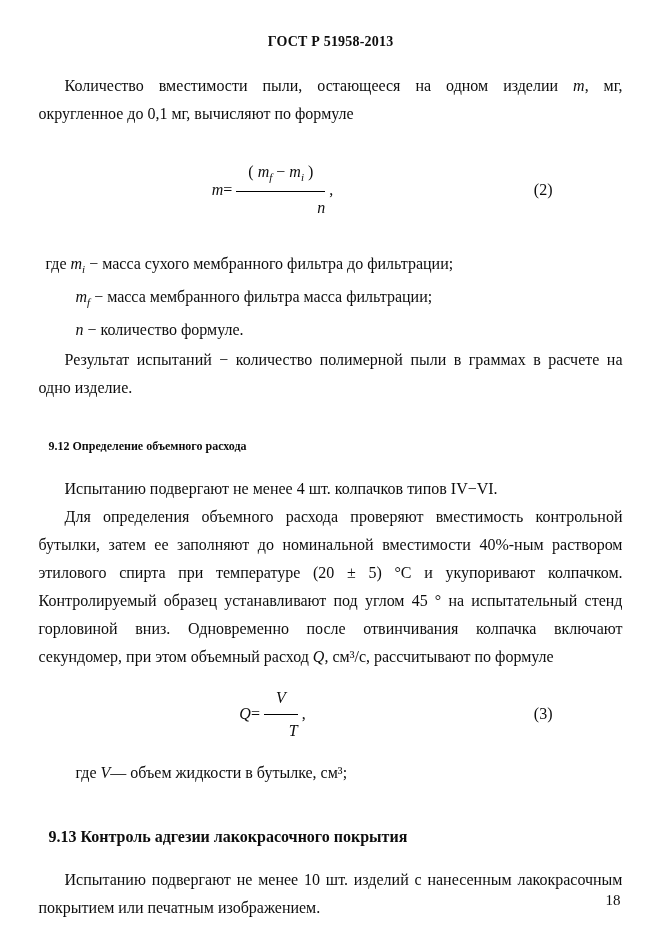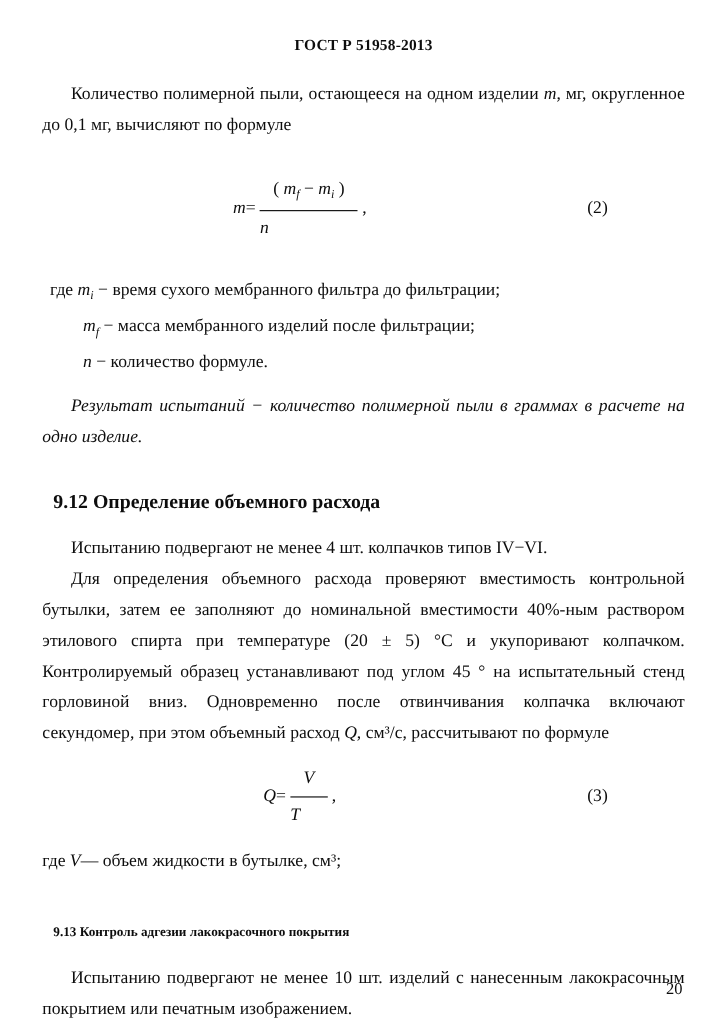--- a/index.html
+++ b/index.html
@@ -43,39 +43,39 @@
   }
   .formula-inner {
     display: inline-flex;
     align-items: center;
     position: relative;
     left: -58px;
   }
   .frac {
     display: inline-flex;
     flex-direction: column;
-    align-items: flex-start;
+    align-items: flex-end;
     margin: 0 4px;
     vertical-align: middle;
   }
   .frac .num { border-bottom: 1px solid #000; padding: 0 12px 7px 12px; }
   .frac .den { padding-top: 7px; }
   .formula-label {
     position: absolute;
     right: 70px;
     top: 50%;
     transform: translateY(-50%);
   }
   .formula-small { min-height: 66px; margin: 10px 0 12px 0; }
 
   
   .w-first { padding-left: 7px; text-align: left; }
   .w-rest  { padding-left: 37px; text-align: left; }
 
-  .result-para { margin-top: 12px; font-style: italic; }
+  .result-para { margin-top: 2px; }
 
   .heading {
     font-weight: bold;
     padding-left: 10px;
     margin: 30px 0 15px 0;
     line-height: 28px;
   }
   .heading-2 { margin-top: 36px; }
 
   .page-number {
@@ -87,65 +87,65 @@
 </style>
 </head>
 <body>
 
 <div class="page">
 
   <div class="doc-header">
     <span>ГОСТ Р 51958-2013</span>
   </div>
 
-  <p class="justify indent"><span>Количество полимерной пыли, остающееся на одном изделии </span><span class="var">m</span><span>, мг, округленное до 0,1 мг, вычисляют по формуле</span></p>
+  <p class="justify indent"><span>Количество вместимости пыли, остающееся на одном изделии </span><span class="var">m</span><span>, мг, округленное до 0,1 мг, вычисляют по формуле</span></p>
 
   <div class="formula-block">
     <div class="formula-inner">
       <span class="var">m</span>
       <span> = </span>
       <span class="frac">
         <span class="num"><span>( </span><span class="var">m</span><sub class="var">f</sub><span> − </span><span class="var">m</span><sub class="var">i</sub><span> )</span></span>
         <span class="den"><span class="var">n</span></span>
       </span>
       <span>,</span>
     </div>
     <span class="formula-label">(2)</span>
   </div>
 
   <div>
-    <p class="w-first"><span>где </span><span class="var">m</span><sub class="var">i</sub><span> − время сухого мембранного фильтра до фильтрации;</span></p>
-    <p class="w-rest"><span class="var">m</span><sub class="var">f</sub><span> − масса мембранного изделий после фильтрации;</span></p>
+    <p class="w-first"><span>где </span><span class="var">m</span><sub class="var">i</sub><span> − масса сухого мембранного фильтра до фильтрации;</span></p>
+    <p class="w-rest"><span class="var">m</span><sub class="var">f</sub><span> − масса мембранного фильтра масса фильтрации;</span></p>
     <p class="w-rest"><span class="var">n</span><span> − количество формуле.</span></p>
   </div>
 
   <p class="justify indent result-para">Результат  испытаний − количество полимерной пыли в граммах  в расчете на одно изделие.</p>
 
-  <h2 class="heading" style="font-size:18px;">9.12 Определение объемного расхода</h2>
+  <h2 class="heading" style="font-size:12px;">9.12 Определение объемного расхода</h2>
 
   <p class="justify indent">Испытанию подвергают не менее 4 шт. колпачков типов IV−VI.</p>
 
   <p class="justify indent"><span>Для определения объемного расхода проверяют вместимость контрольной бутылки, затем ее заполняют до номинальной вместимости 40%-ным раствором этилового спирта при температуре (20 ± 5) °С и укупоривают колпачком. Контролируемый образец устанавливают под углом 45 ° на испытательный стенд горловиной вниз. Одновременно после отвинчивания колпачка включают секундомер, при этом объемный расход </span><span class="var">Q</span><span>, см³/с, рассчитывают по формуле</span></p>
 
   <div class="formula-block formula-small">
     <div class="formula-inner">
       <span class="var">Q</span>
       <span> = </span>
       <span class="frac">
         <span class="num"><span class="var">V</span></span>
         <span class="den"><span class="var">T</span></span>
       </span>
       <span>,</span>
     </div>
     <span class="formula-label">(3)</span>
   </div>
 
   <div>
-    <p class="w-first" style="padding-left:0;"><span>где  </span><span class="var">V</span><span>— объем жидкости в бутылке, см³;</span></p>
+    <p class="w-first" style="padding-left:0;margin-left:37px;"><span>где  </span><span class="var">V</span><span>— объем жидкости в бутылке, см³;</span></p>
   </div>
 
-  <h2 class="heading heading-2" style="font-size:12px;">9.13 Контроль адгезии лакокрасочного покрытия</h2>
+  <h2 class="heading heading-2" style="font-size:16px;">9.13 Контроль адгезии лакокрасочного покрытия</h2>
 
   <p class="justify indent">Испытанию подвергают не менее 10 шт. изделий с нанесенным лакокрасочным покрытием или печатным изображением.</p>
 
-  <div class="page-number">20</div>
+  <div class="page-number">18</div>
 
 </div>
 
 </body></html>

